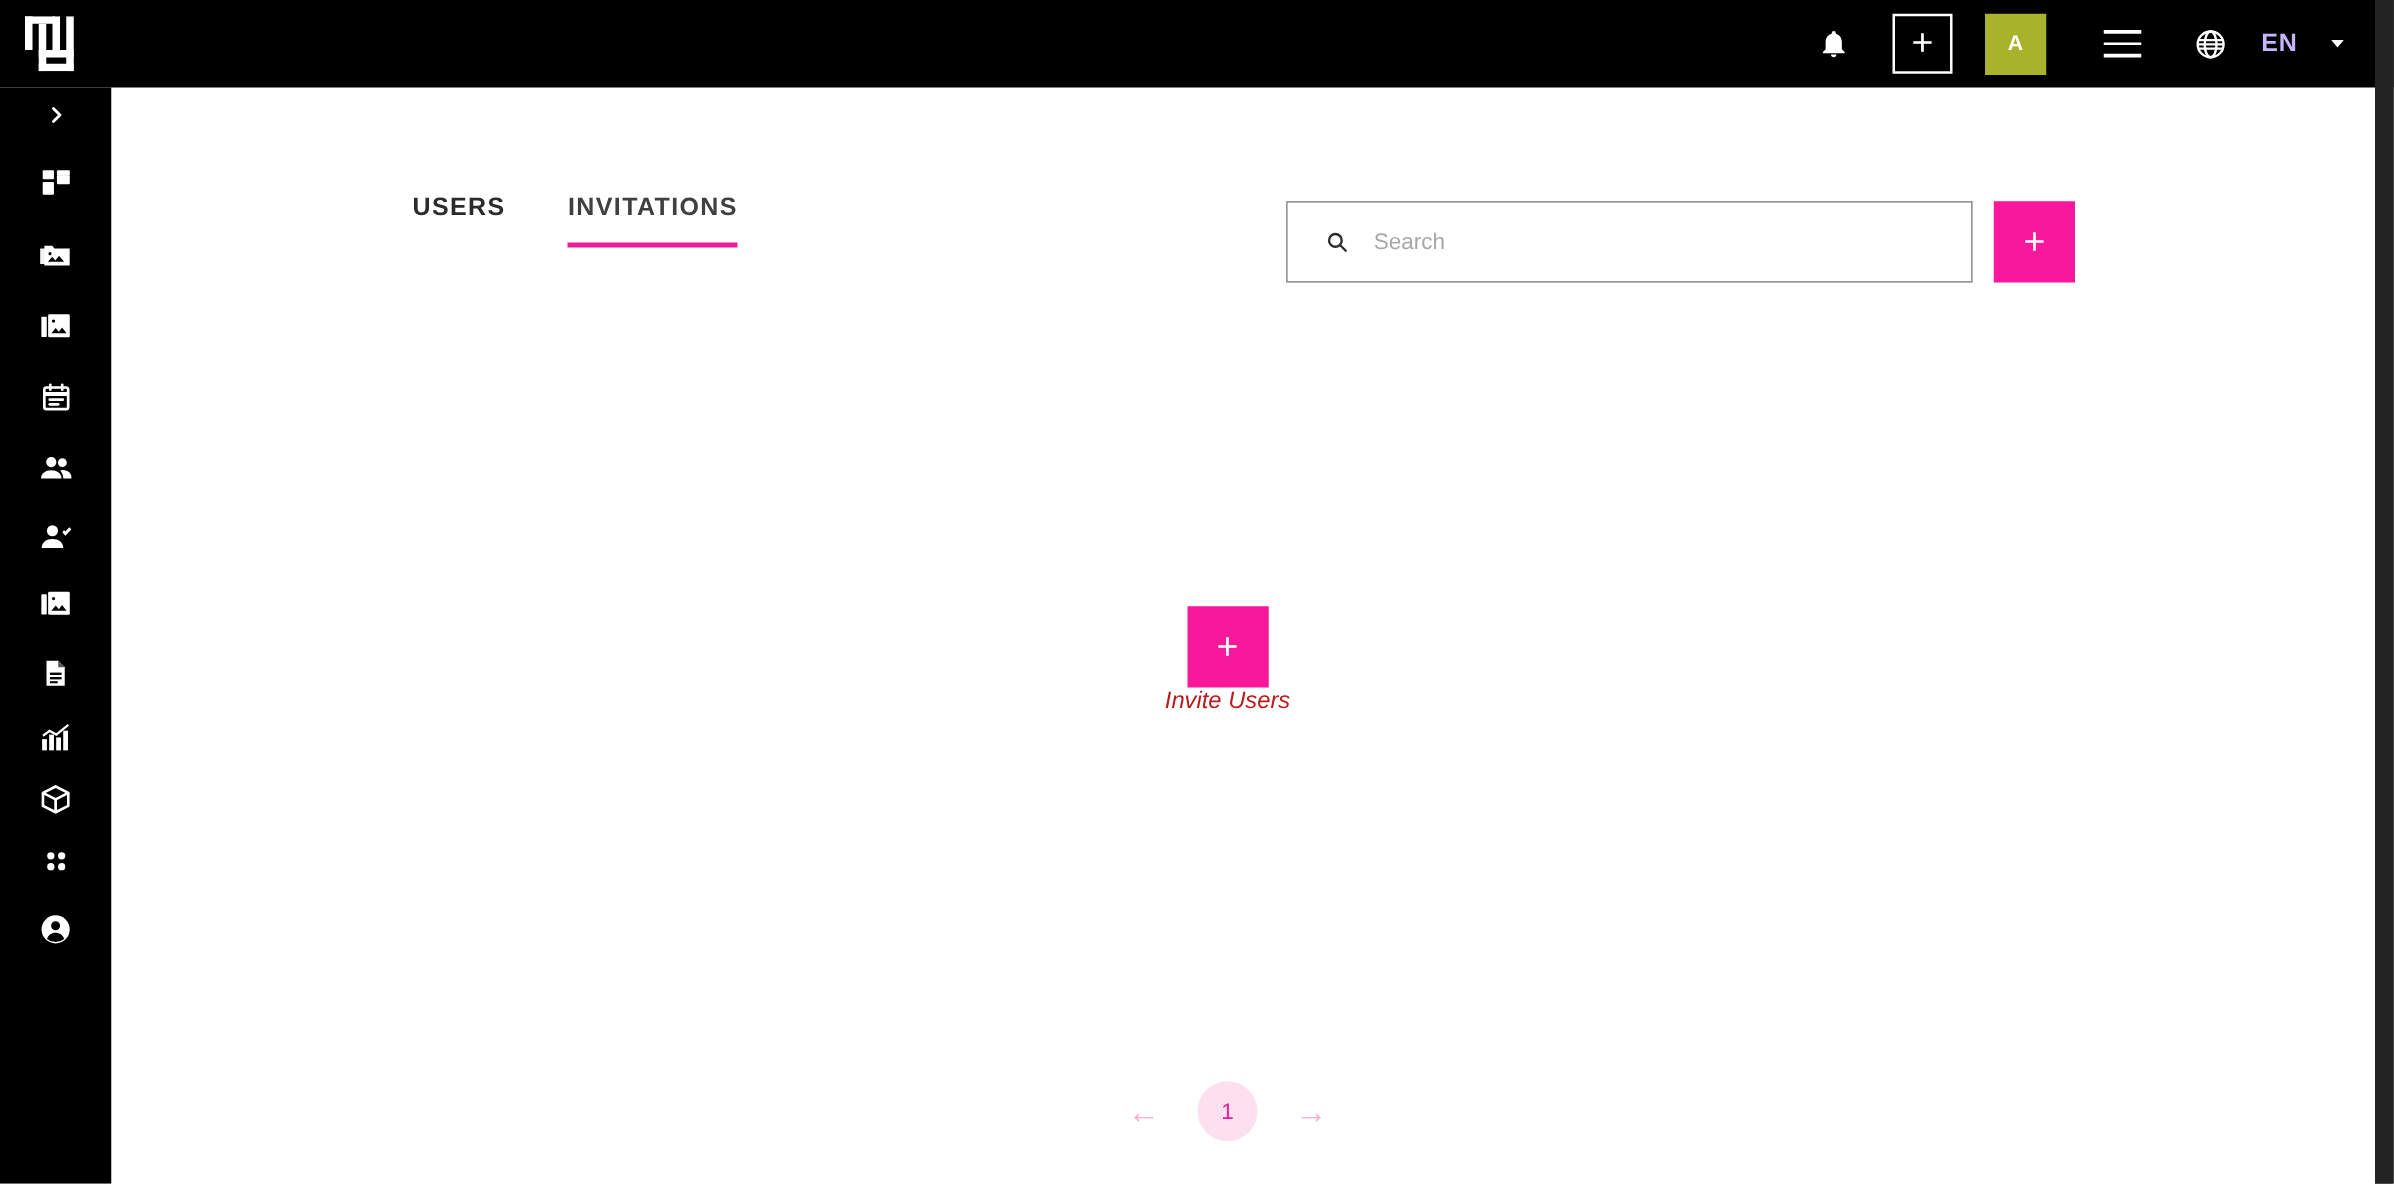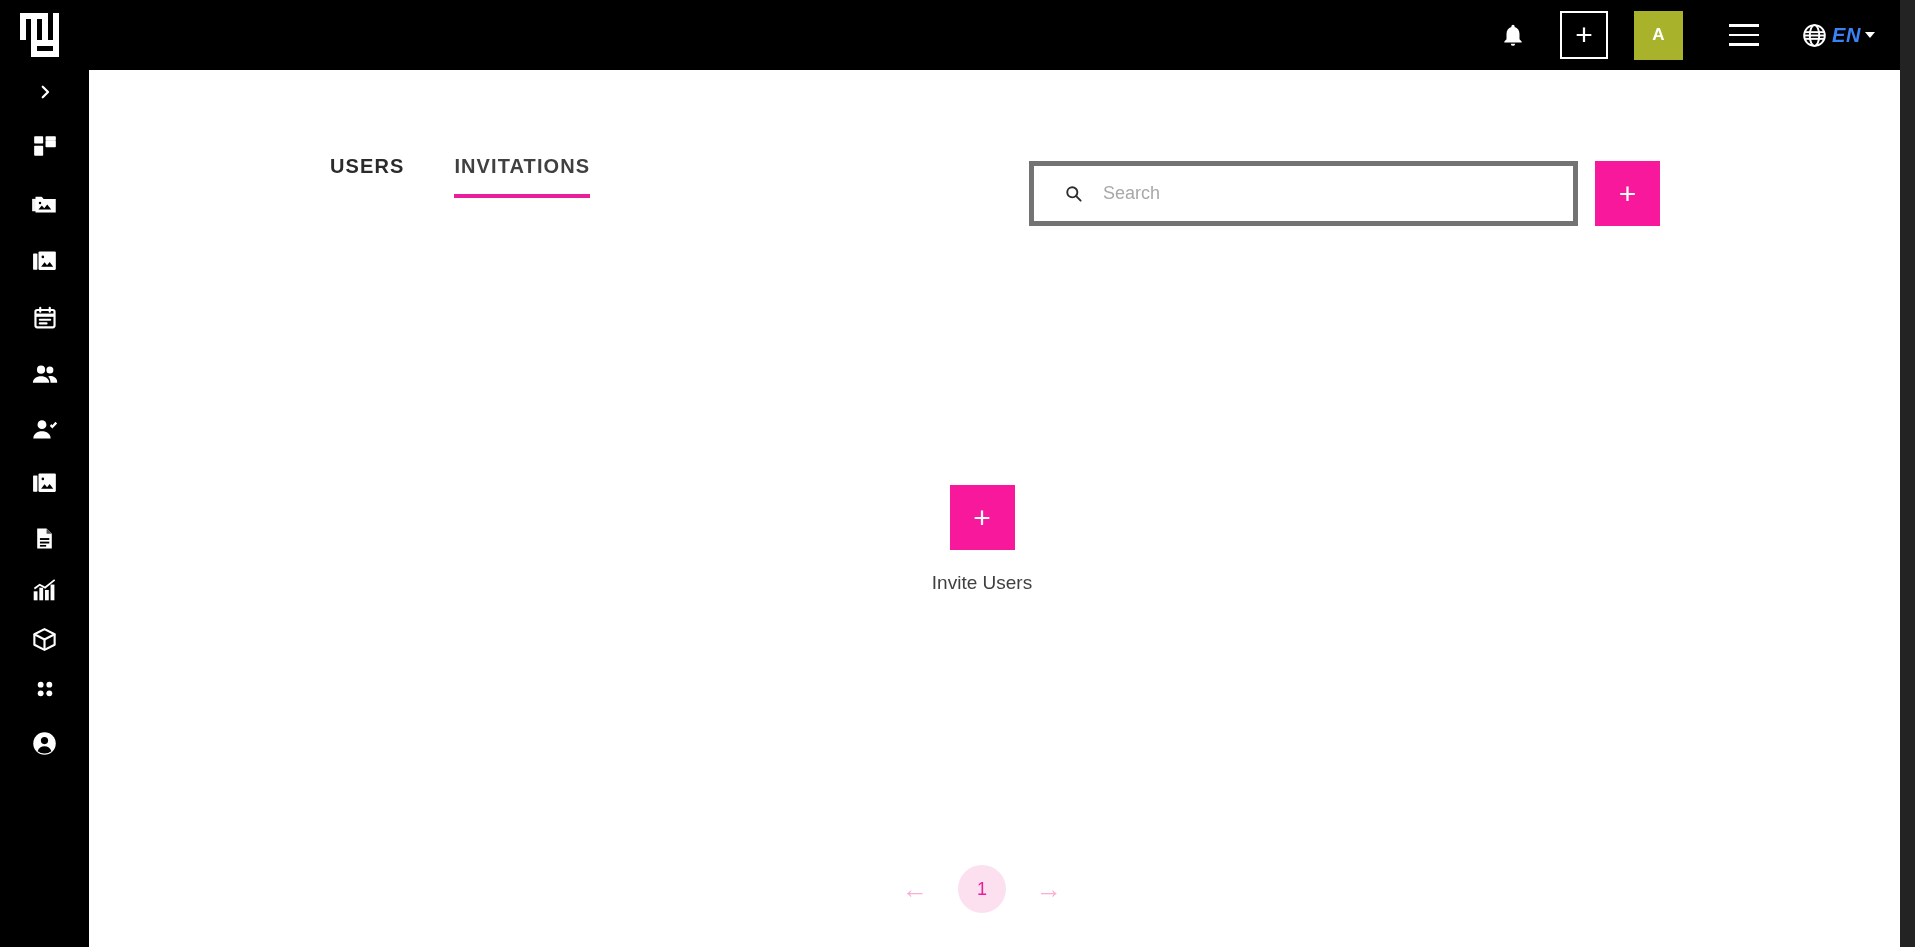--- a/index.html
+++ b/index.html
@@ -98,24 +98,23 @@
   }
   .hamburger span {
     display: block;
     width: 30px; height: 2.5px;
     background: #ffffff;
   }
 
   .lang {
     display: flex; align-items: center;
     margin-left: 26px;
-    gap: 4px;
-    cursor: pointer;
-    color: #3b82f6;
-    font-style: italic;
+    gap: 27px;
+    cursor: pointer;
+    color: #c4b5fd;
   }
   .lang-text {
     font-size: 20px;
     font-weight: bold;
     letter-spacing: .6px;
   }
   .caret {
     width: 0; height: 0;
     border-left: 5.5px solid transparent;
     border-right: 5.5px solid transparent;
@@ -187,21 +186,21 @@
     position: absolute;
     top: 91px;
     left: 940px;
     display: flex;
     align-items: stretch;
     gap: 17px;
   }
   .search-box {
     width: 549px;
     height: 65px;
-    border: 5px solid #737373;
+    border: 1px solid #737373;
     background: #ffffff;
     display: flex;
     align-items: center;
     padding-left: 30px;
     gap: 20px;
   }
   .search-input {
     flex: 1;
     border: none;
     outline: none;
@@ -237,23 +236,23 @@
     width: 65px; height: 65px;
     background: #f8189b;
     display: flex; align-items: center; justify-content: center;
     cursor: pointer;
     border: none;
   }
   .invite-square .plus-glyph {
     color: #ffffff; font-size: 30px; line-height: 1; font-weight: 300;
   }
   .invite-label {
-    margin-top: 22px;
     font-size: 19px;
-    color: #404040;
+    color: #b91c1c;
+    font-style: italic;
   }
   .invite-offset { margin-left: -25px; }
 
   
   .pagination {
     position: absolute;
     top: 795px;
     left: 0;
     width: 1811px;
     display: flex;

